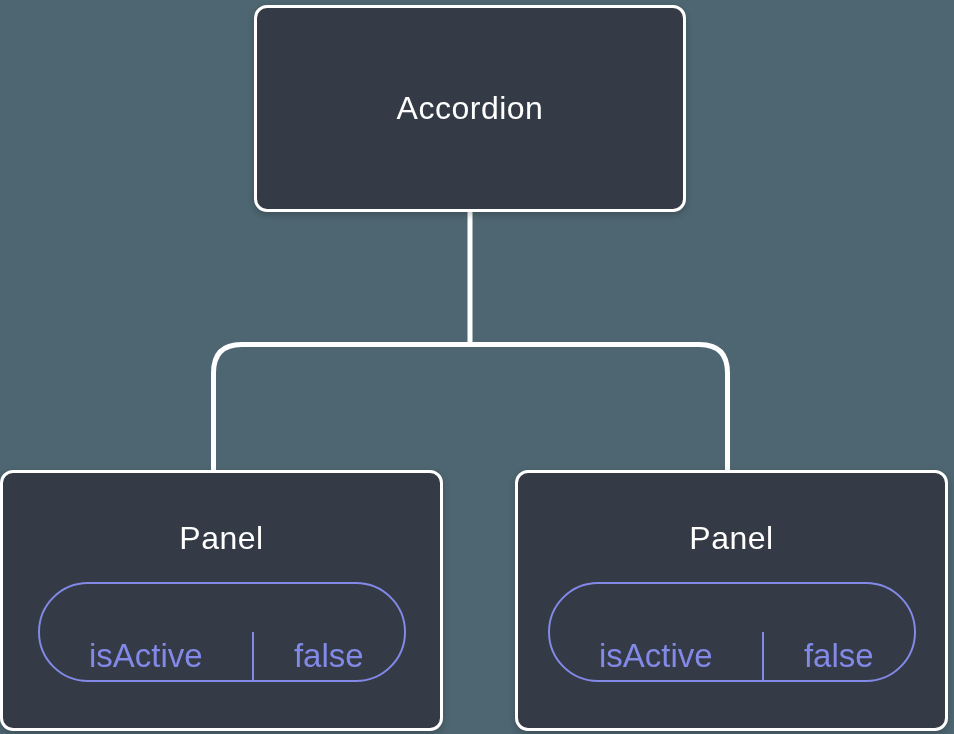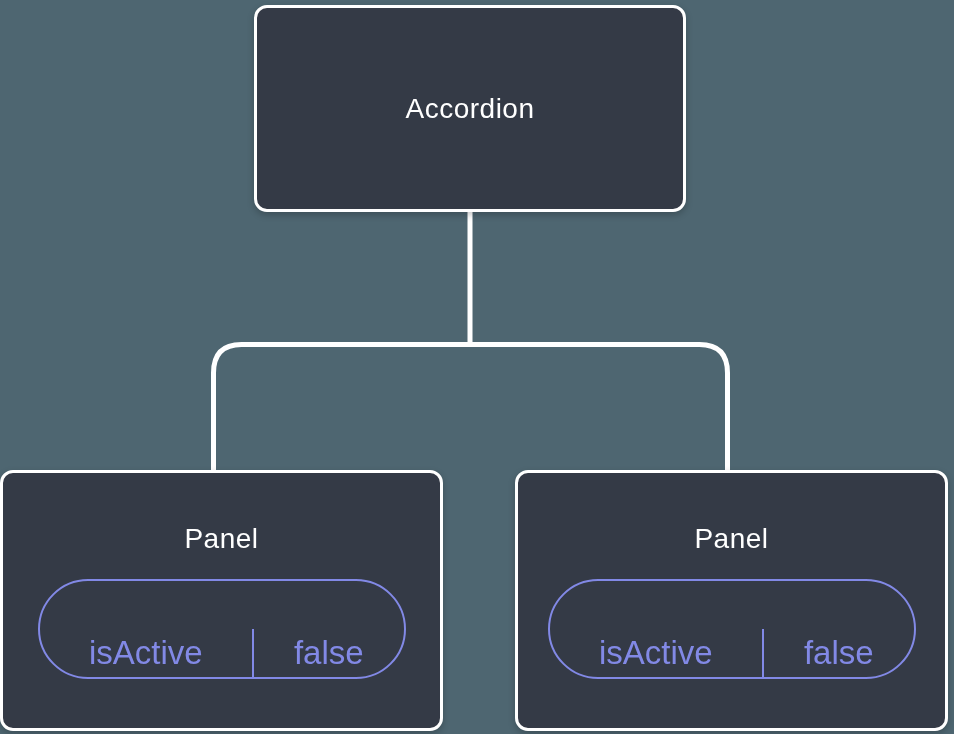--- a/index.html
+++ b/index.html
@@ -23,21 +23,21 @@
     border-radius:13px;
     box-sizing:border-box;
     box-shadow:0 3px 7px rgba(0,0,0,0.22);
     display:flex;
     flex-direction:column;
     align-items:center;
     justify-content:center;
   }
   .node-title{
     color:var(--text);
-    font-size:28px;
+    font-size:32px;
     font-weight:500;
     letter-spacing:0.5px;
     line-height:1.2;
     text-align:center;
   }
   #node-accordion{left:254px;top:5px;width:432px;height:207px;}
   .panel{gap:24px;align-items:center;}
   #node-panel-left{left:0px;top:470px;width:443px;height:261px;}
   #node-panel-right{left:515px;top:470px;width:433px;height:261px;}
   .state-pill{

